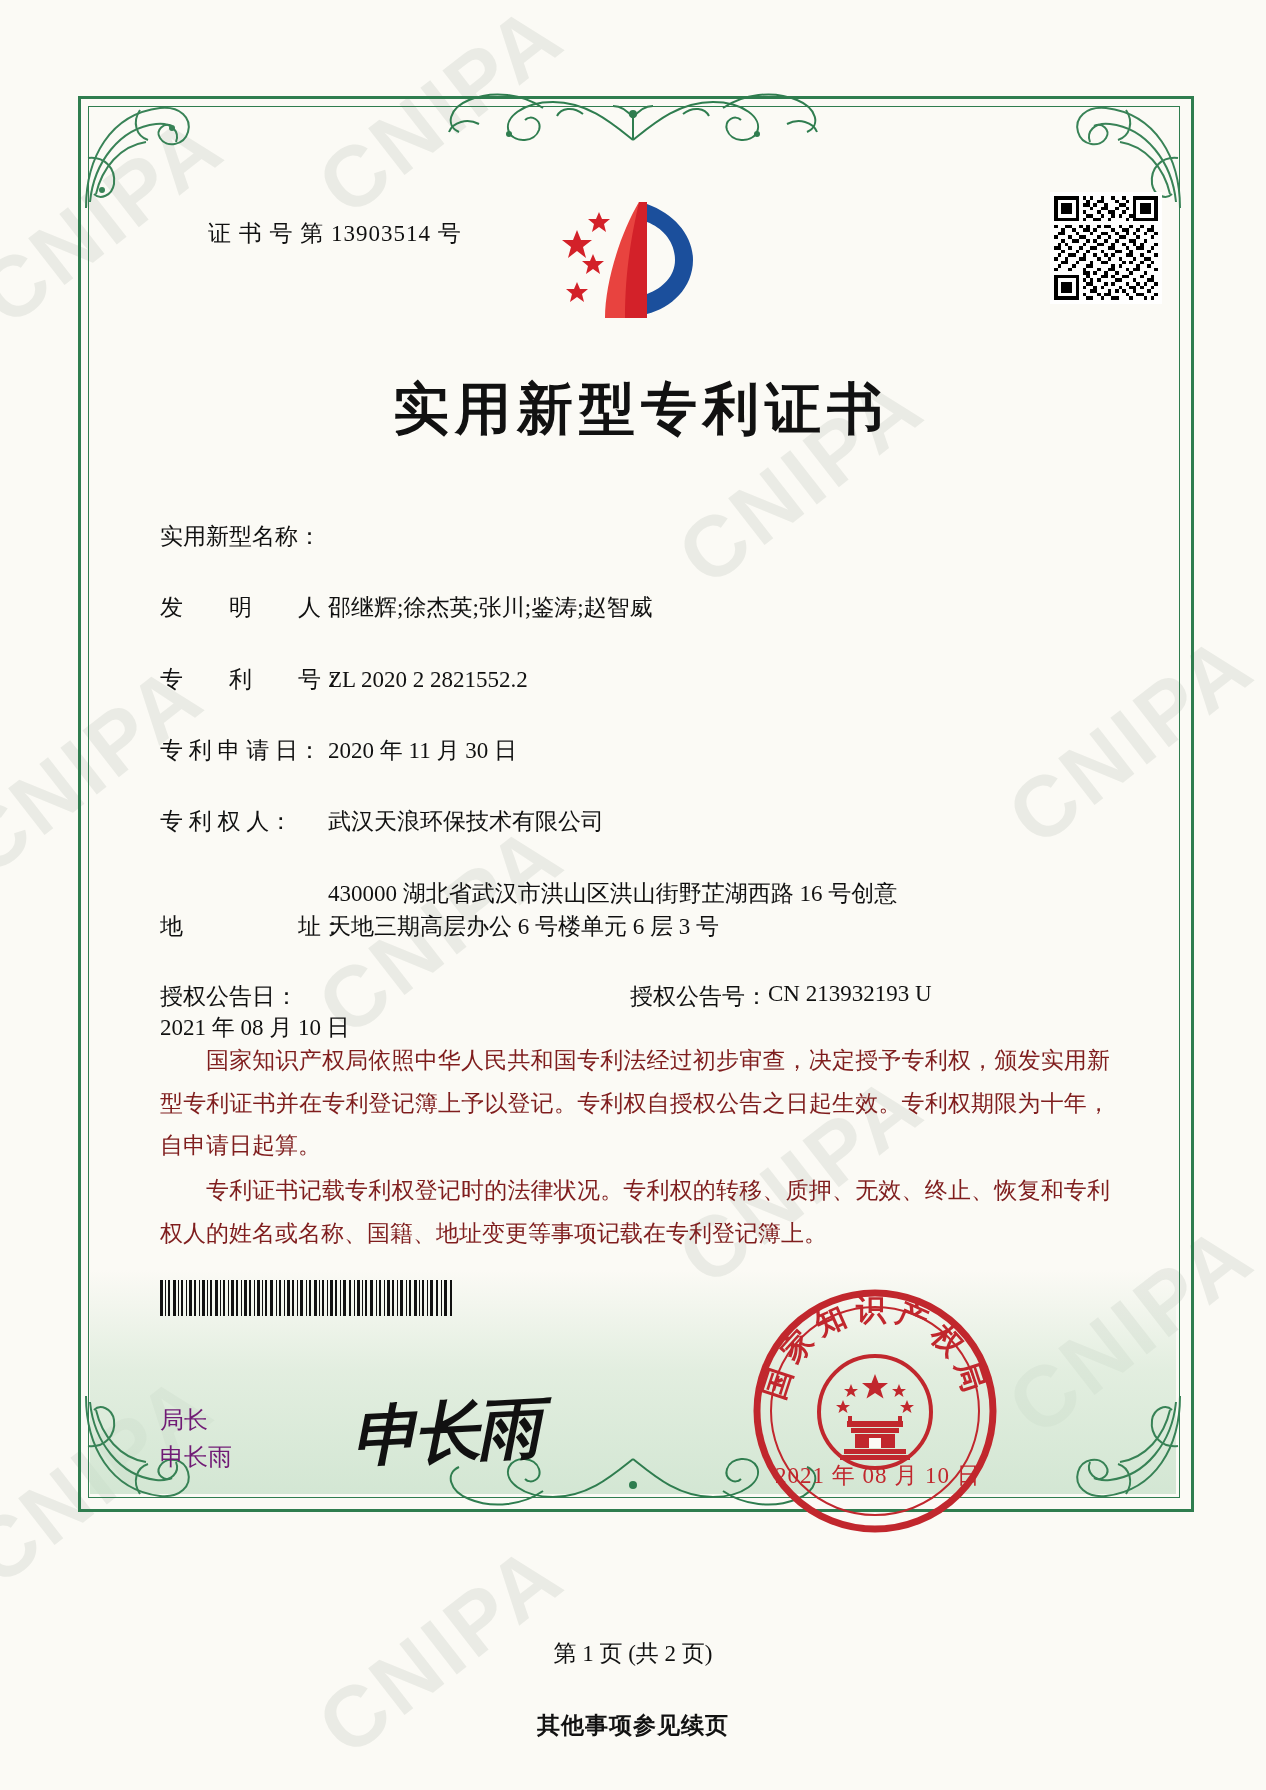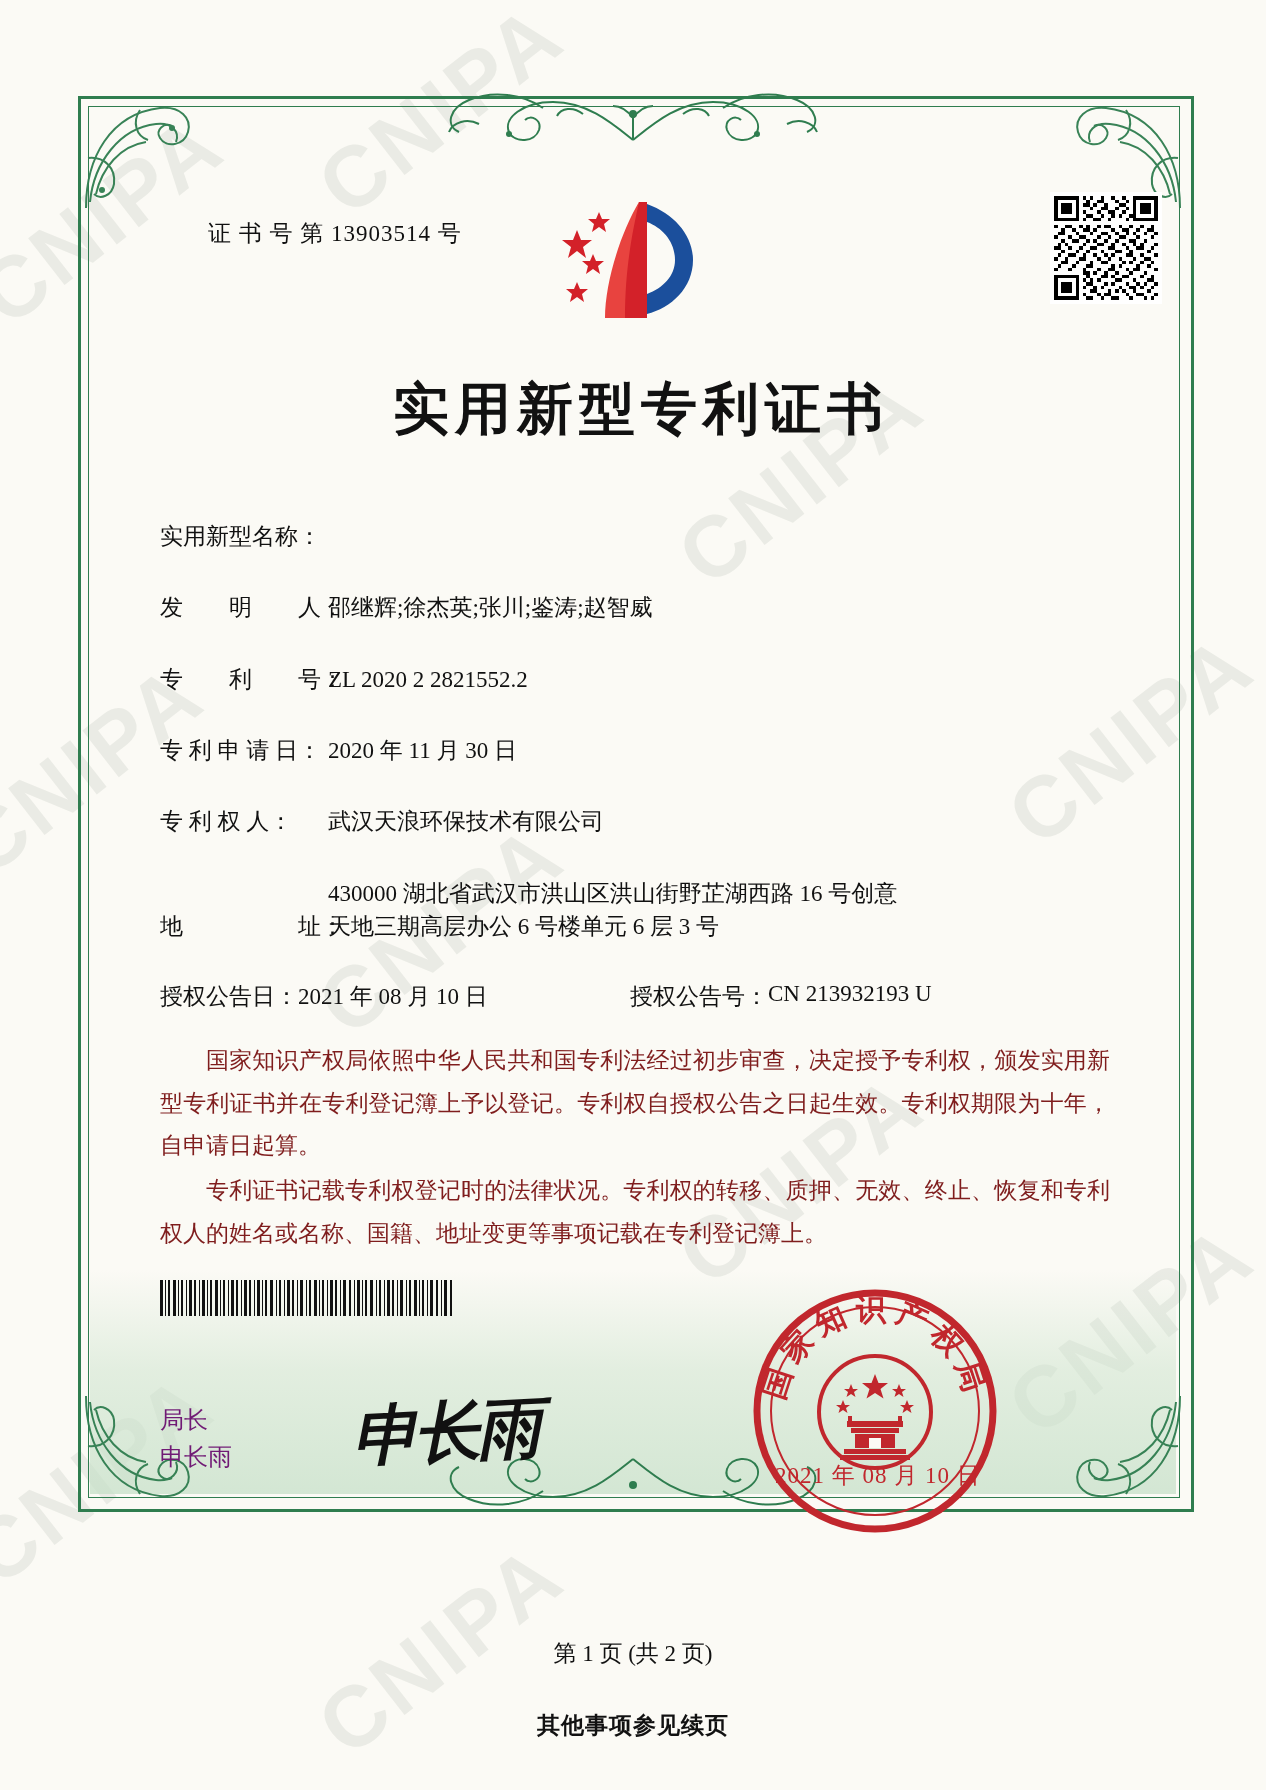--- a/index.html
+++ b/index.html
@@ -161,21 +161,21 @@
   .fvalue {
     flex: 1;
   }
   .fvalue .line2 { display: block; }
 
   .row-two {
     display: flex;
     margin-bottom: 34px;
     font-size: 23px;
   }
-  .row-two .g1 { width: 470px; display: flex; }
+  .row-two .g1 { width: 470px; display: flex; flex-direction: column; }
   .row-two .g2 { display: flex; }
   .row-two .lab { white-space: nowrap; }
   .row-two .lab2 { white-space: nowrap; }
 
   .para {
     position: absolute;
     left: 160px;
     width: 950px;
     font-size: 23px;
     line-height: 1.85;

